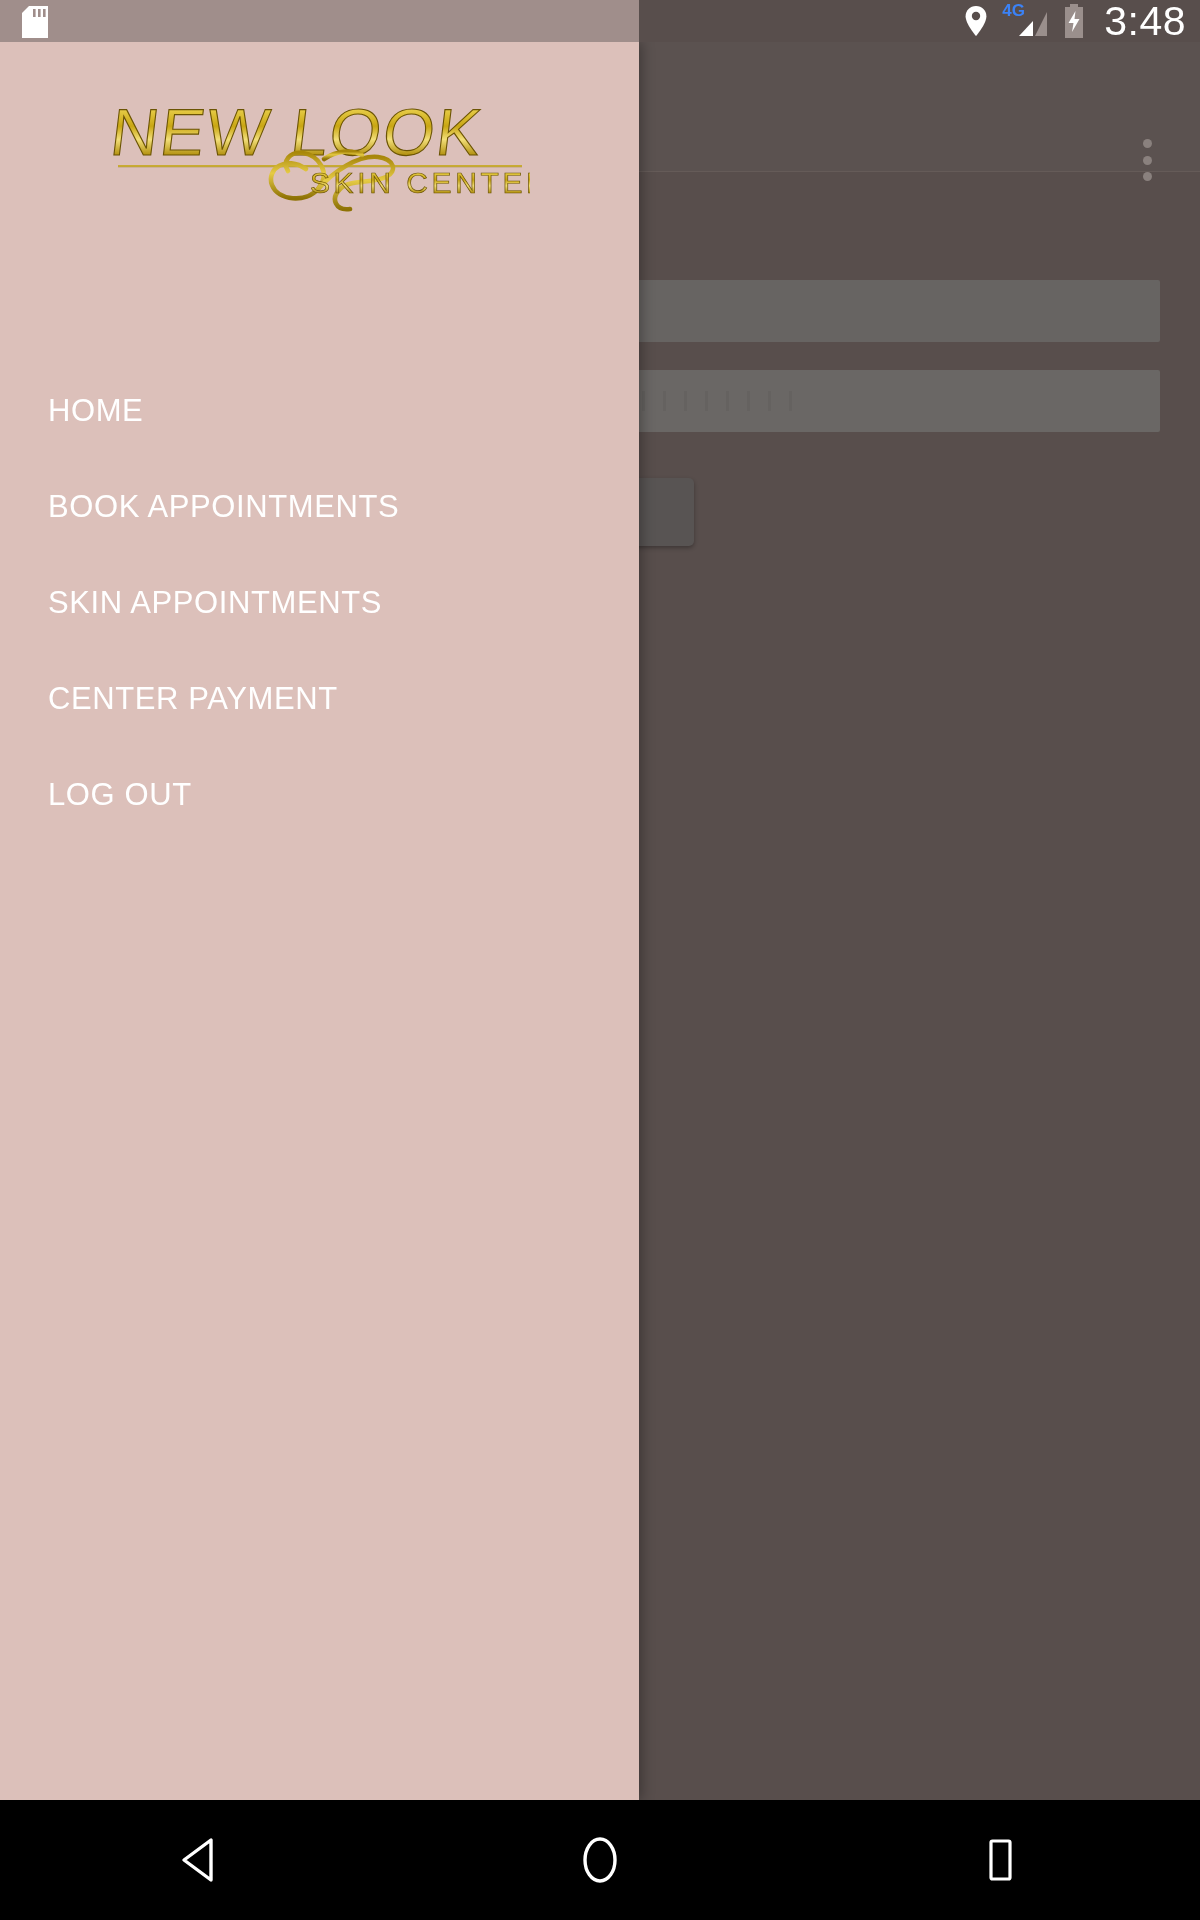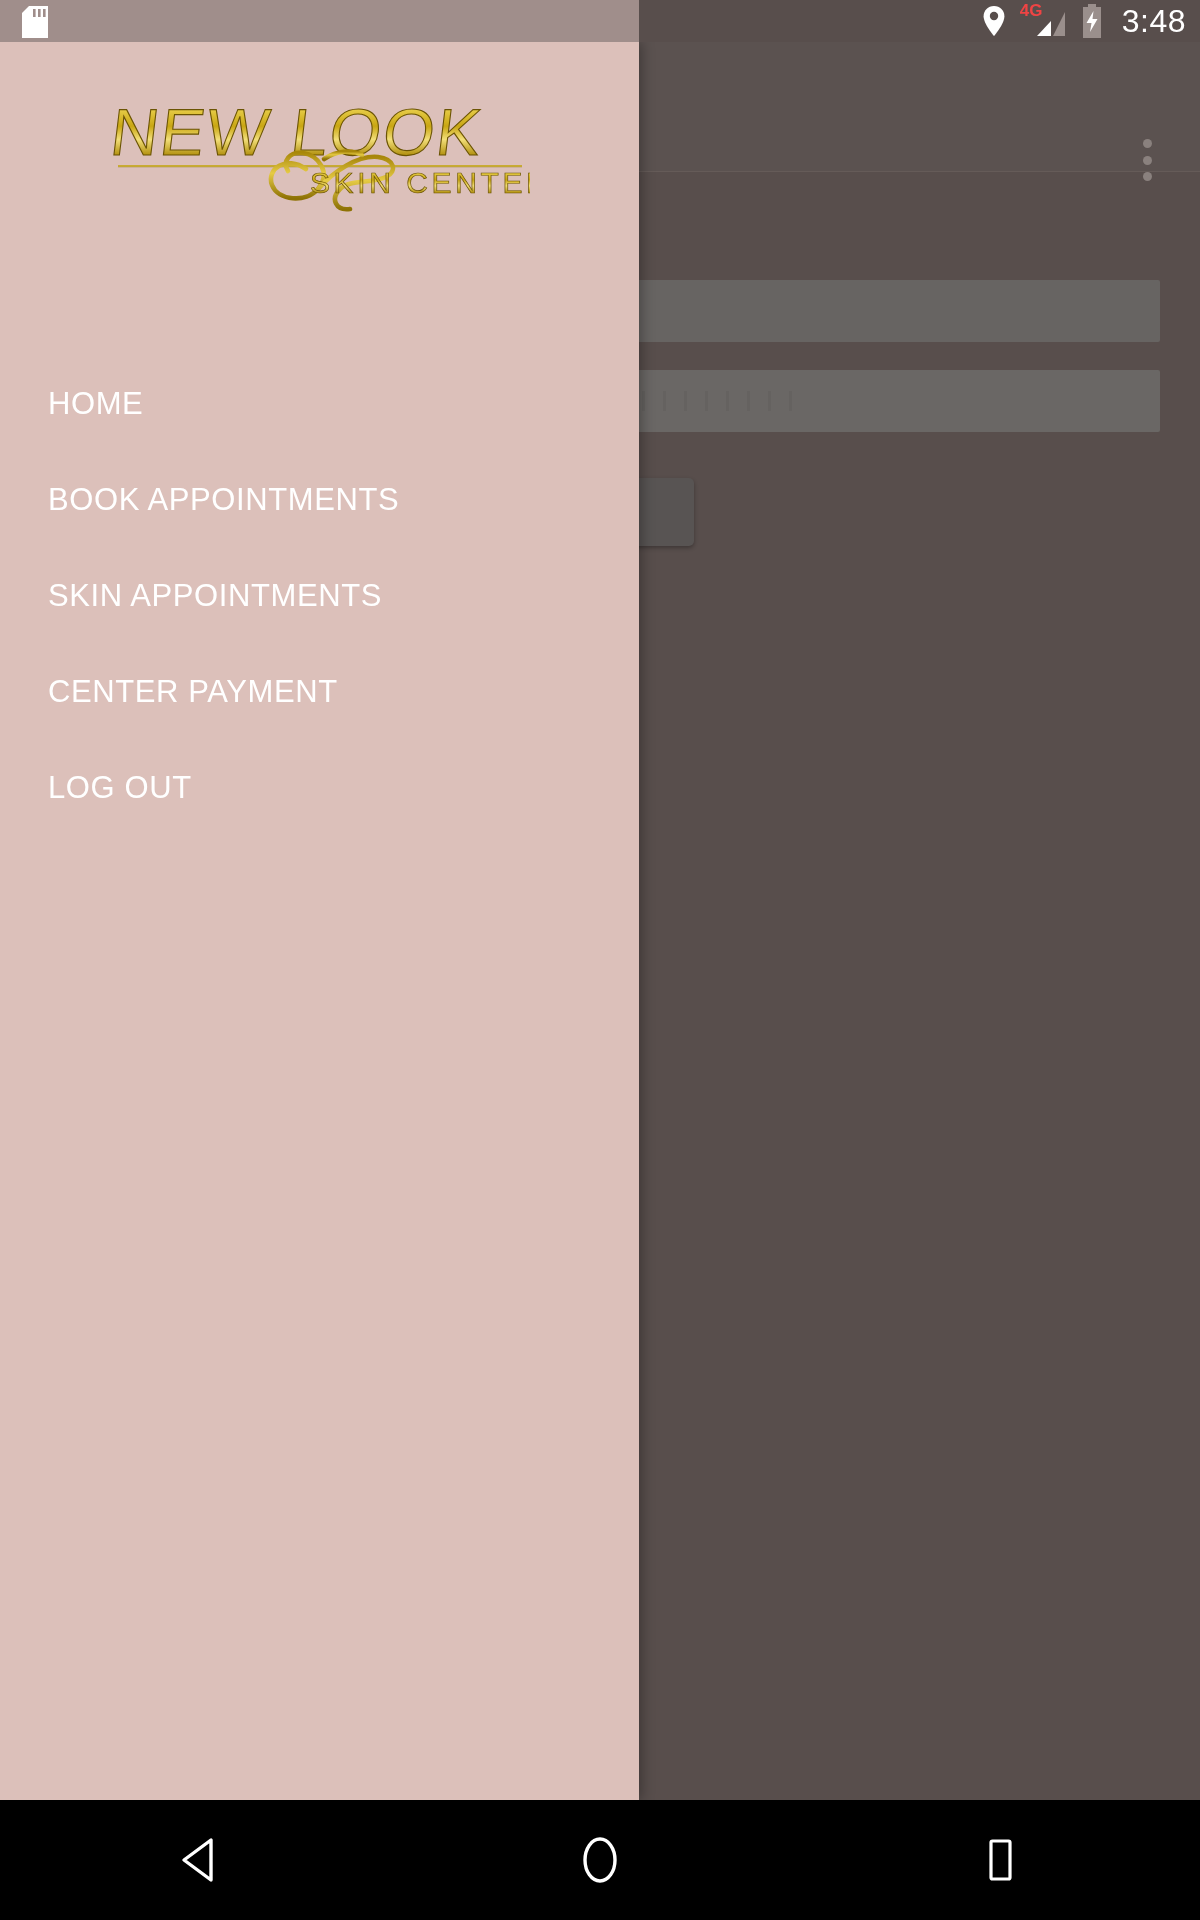--- a/index.html
+++ b/index.html
@@ -65,37 +65,37 @@
   }
   #statusbar-left-bg  { position:absolute; left:0;     top:0; width:639px; height:42px; background:#A08E8B; }
   #statusbar-right-bg { position:absolute; left:639px; top:0; width:561px; height:42px; background:#584E4C; }
 
   #sdcard-icon { position:absolute; left:22px; top:6px; width:26px; height:32px; }
   #status-right {
     position:absolute; right:14px; top:0; height:42px;
     display:flex; align-items:center; gap:14px; z-index:41;
   }
   #status-clock {
-    color:#FFFFFF; font-size:32px; font-weight:400; letter-spacing:.5px;
+    color:#FFFFFF; font-size:41px; font-weight:400; letter-spacing:.5px;
     line-height:42px; padding-left:4px;
   }
 
   
   #drawer {
     position:absolute; left:0; top:42px; width:639px; height:1758px;
     background:#DCC0BA; z-index:30;
     box-shadow:3px 0 12px rgba(0,0,0,.30);
   }
   #drawer-logo {
     position:absolute; left:0; top:46px; width:639px; height:130px;
     display:flex; align-items:center; justify-content:center;
   }
   #drawer-logo svg { display:block; }
 
-  #drawer-menu { position:absolute; left:0; top:313px; width:639px; }
+  #drawer-menu { position:absolute; left:0; top:320px; width:639px; }
   .drawer-item {
     height:96px; display:flex; align-items:center;
     padding-left:48px; cursor:pointer;
   }
   .drawer-item span {
     color:#FFFFFF; font-size:31px; font-weight:400;
     letter-spacing:.6px; line-height:1;
   }
 
   
@@ -240,21 +240,21 @@
       <rect x="21" y="3" width="2.6" height="8" fill="#A08E8B"></rect>
     </svg>
 
     <div id="status-right">
       <svg width="24" height="32" viewBox="0 0 24 32">
         <path d="M12 1 C6 1 1.6 5.4 1.6 11.2 C1.6 19 12 31 12 31 C12 31 22.4 19 22.4 11.2 C22.4 5.4 18 1 12 1 Z" fill="#FFFFFF"></path>
         <circle cx="12" cy="11" r="4.2" fill="#584E4C"></circle>
       </svg>
 
       <div style="position:relative;width:46px;height:34px;">
-        <span style="position:absolute;left:0;top:-2px;color:#ef4444;font-size:17px;font-weight:700;line-height:1;">4G</span>
+        <span style="position:absolute;left:0;top:-2px;color:#3b82f6;font-size:17px;font-weight:700;line-height:1;">4G</span>
         <svg width="30" height="24" viewBox="0 0 30 24" style="position:absolute;right:0;bottom:2px;">
           <path d="M29 0 L29 24 L17 24 Z" fill="#9A8F8C"></path>
           <path d="M15 9 L15 24 L1 24 Z" fill="#FFFFFF"></path>
         </svg>
       </div>
 
       <svg width="24" height="34" viewBox="0 0 24 34">
         <path d="M8 0 H16 V3 H21 V34 H3 V3 H8 Z" fill="#9A8F8C"></path>
         <path d="M13.5 7 L6.5 19 L11.5 19 L10 28 L17.5 15 L12.5 15 Z" fill="#FFFFFF"></path>
       </svg>

